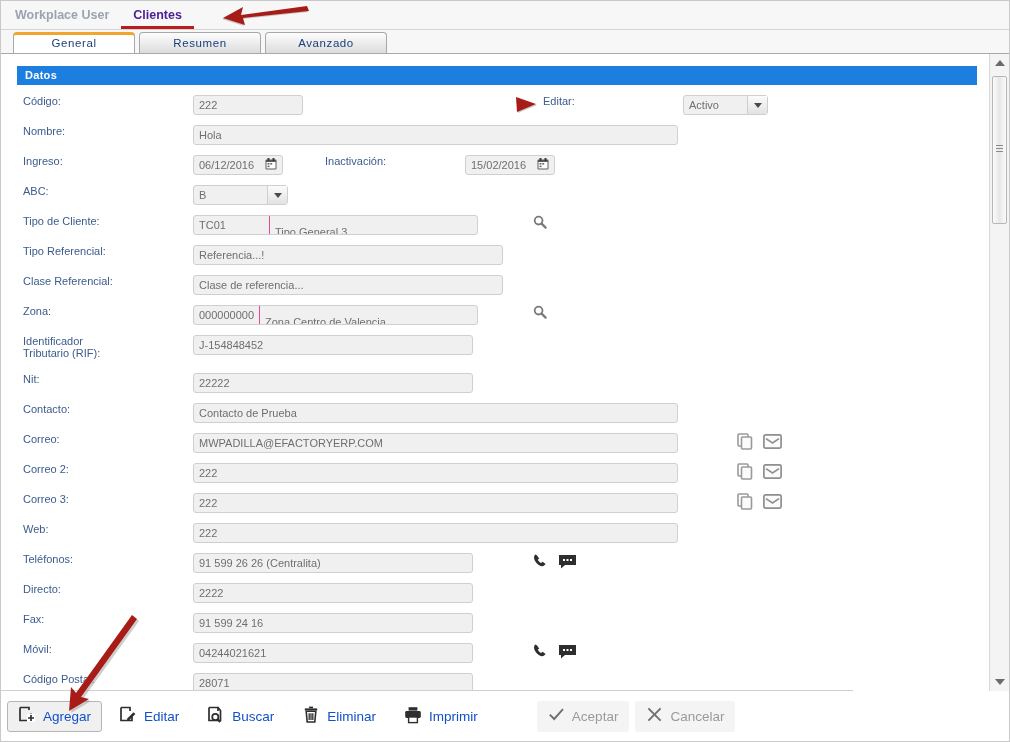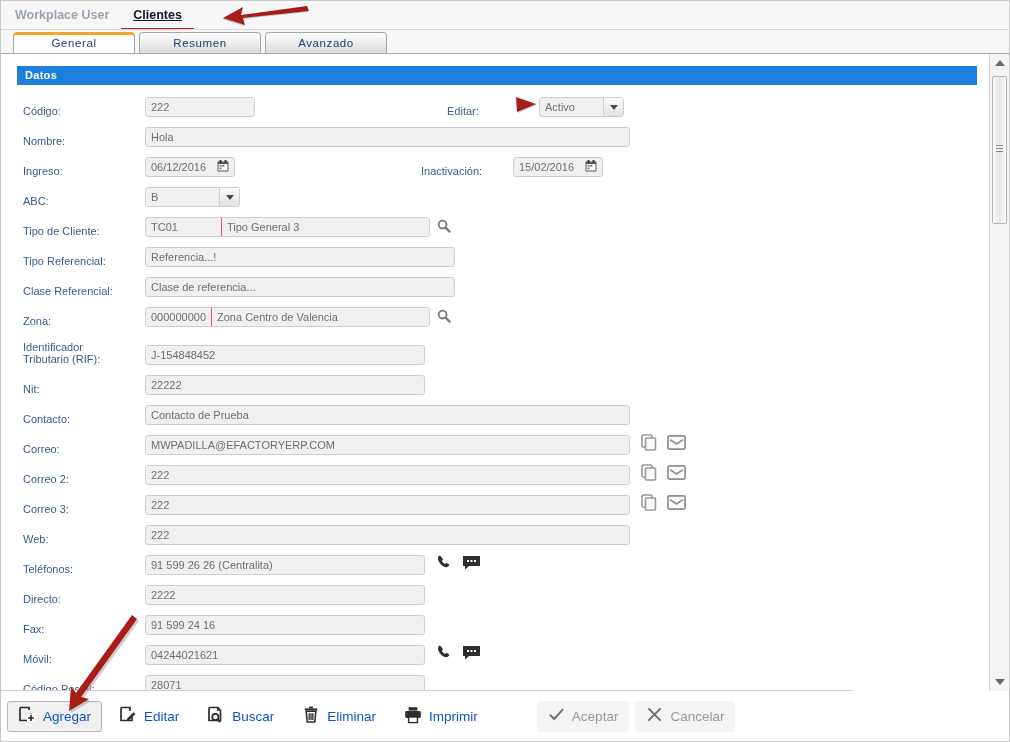--- a/index.html
+++ b/index.html
@@ -30,23 +30,22 @@
     font-size: 12.5px; font-weight: bold;
     color: #9aa4b0;
     padding: 0 12px;
     height: 28px; line-height: 28px;
     box-sizing: border-box;
     white-space: nowrap;
     text-align: center;
   }
   .topitem.first { padding-left: 14px; }
   .topitem.active {
-    color: #0f172a;
-    border-bottom: 1px solid #b91c1c;
-    text-decoration: underline;
+    color: #4c1d95;
+    border-bottom: 3px solid #b91c1c;
   }
 
   
   .tabstrip {
     position: absolute; left: 0; top: 29px;
     width: 1008px; height: 24px;
     background: #f7f7f7;
     box-sizing: border-box;
     display: flex; align-items: flex-end;
     padding-left: 12px;
@@ -97,23 +96,24 @@
     font-weight: bold;
     line-height: 19px;
     padding-left: 8px;
     box-sizing: border-box;
     letter-spacing: 0.3px;
     filter: blur(0.35px);
   }
 
   .rows { padding-top: 10px; }
   .row {
-    display: flex; align-items: flex-end;
+    display: flex; align-items: flex-start;
     height: 22px; margin-bottom: 8px;
     padding-left: 22px;
+    gap: 48px;
   }
   .row.tall { height: 30px; }
   .lbl {
     width: 122px;
     font-size: 11px;
     color: #3b5b8c;
     filter: blur(0.55px);
     line-height: 12px;
     flex: 0 0 auto;
   }
@@ -180,21 +180,21 @@
     width: 76px;
     border-right: 1px solid #ec4899;
     font-size: 11px; color: #6f6f6f;
     padding: 0 5px; line-height: 19px;
     filter: blur(0.55px);
     box-sizing: border-box;
   }
   .splitfld .p2 {
     flex: 1;
     font-size: 11px; color: #6f6f6f;
-    padding: 0 5px; line-height: 19px;
+    padding: 7px 5px; line-height: 19px;
     filter: blur(0.55px);
   }
 
   .datefld { display: flex; align-items: center; }
   .ico { filter: blur(0.5px); display: inline-block; flex: 0 0 auto; }
   .ico.sharp { filter: none; }
   .ico-mag { margin-left: 7px; }
   .ico-cal { margin-left: -18px; z-index: 2; position: relative; }
 
   .acticons { display: flex; align-items: center; margin-left: 11px; gap: 9px; }
@@ -332,21 +332,21 @@
                   <rect x="0.5" y="1.5" width="11" height="10" rx="1" fill="#5c5c5c"></rect>
                   <rect x="1.5" y="4" width="9" height="6.5" fill="#ffffff"></rect>
                   <rect x="2.5" y="0" width="2" height="3" rx="0.6" fill="#3a3a3a"></rect>
                   <rect x="7.5" y="0" width="2" height="3" rx="0.6" fill="#3a3a3a"></rect>
                   <rect x="2.5" y="5" width="2" height="1.6" fill="#6e6e6e"></rect>
                   <rect x="5.2" y="5" width="2" height="1.6" fill="#6e6e6e"></rect>
                   <rect x="2.5" y="7.6" width="2" height="1.6" fill="#6e6e6e"></rect>
                 </svg>
             </span>
           </div>
-          <div class="lbl" style="width:92px;margin-left:192px;">Inactivación:</div>
+          <div class="lbl" style="width:92px;">Inactivación:</div>
           <div class="datefld">
             <div class="fld w90">15/02/2016</div>
             <span class="ico ico-cal">
               <svg width="12" height="12" viewBox="0 0 12 12">
                   <rect x="0.5" y="1.5" width="11" height="10" rx="1" fill="#5c5c5c"></rect>
                   <rect x="1.5" y="4" width="9" height="6.5" fill="#ffffff"></rect>
                   <rect x="2.5" y="0" width="2" height="3" rx="0.6" fill="#3a3a3a"></rect>
                   <rect x="7.5" y="0" width="2" height="3" rx="0.6" fill="#3a3a3a"></rect>
                   <rect x="2.5" y="5" width="2" height="1.6" fill="#6e6e6e"></rect>
                   <rect x="5.2" y="5" width="2" height="1.6" fill="#6e6e6e"></rect>

